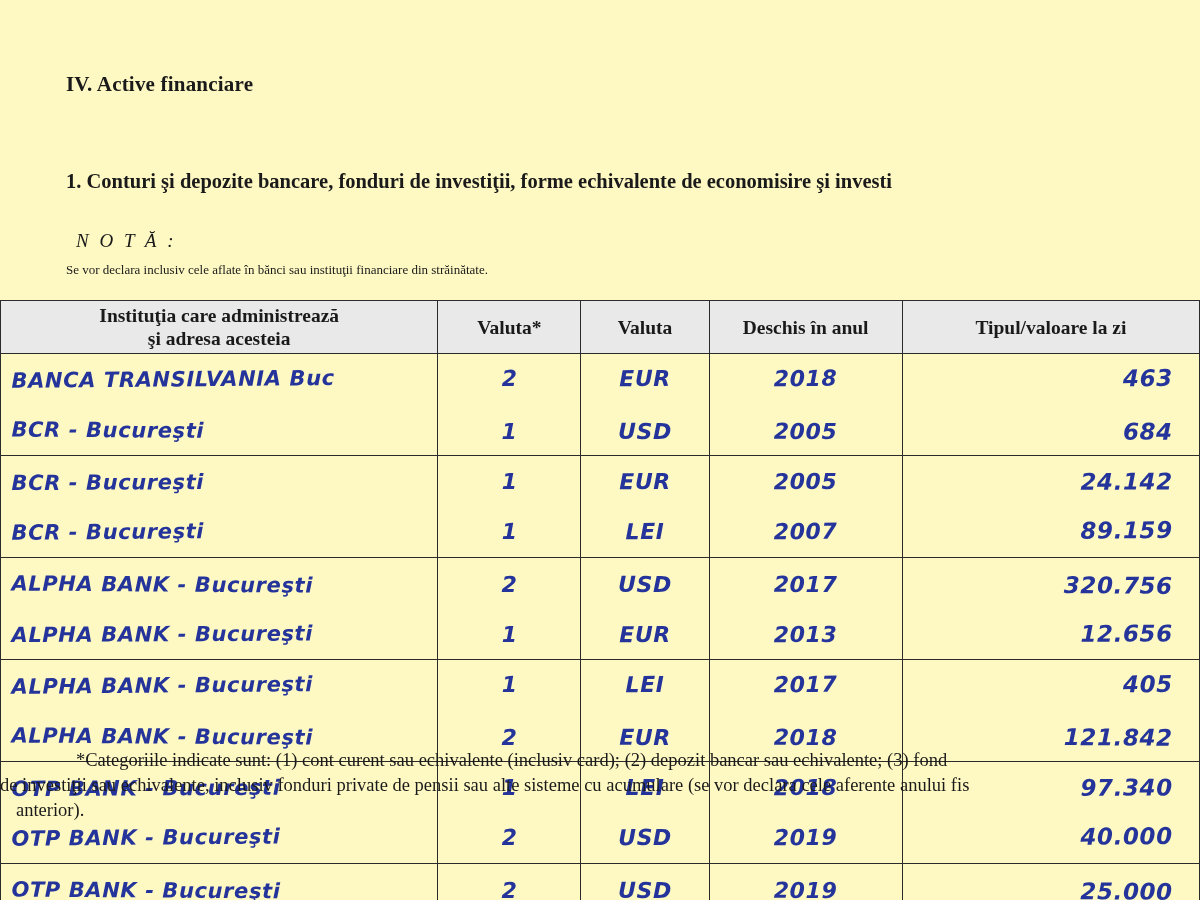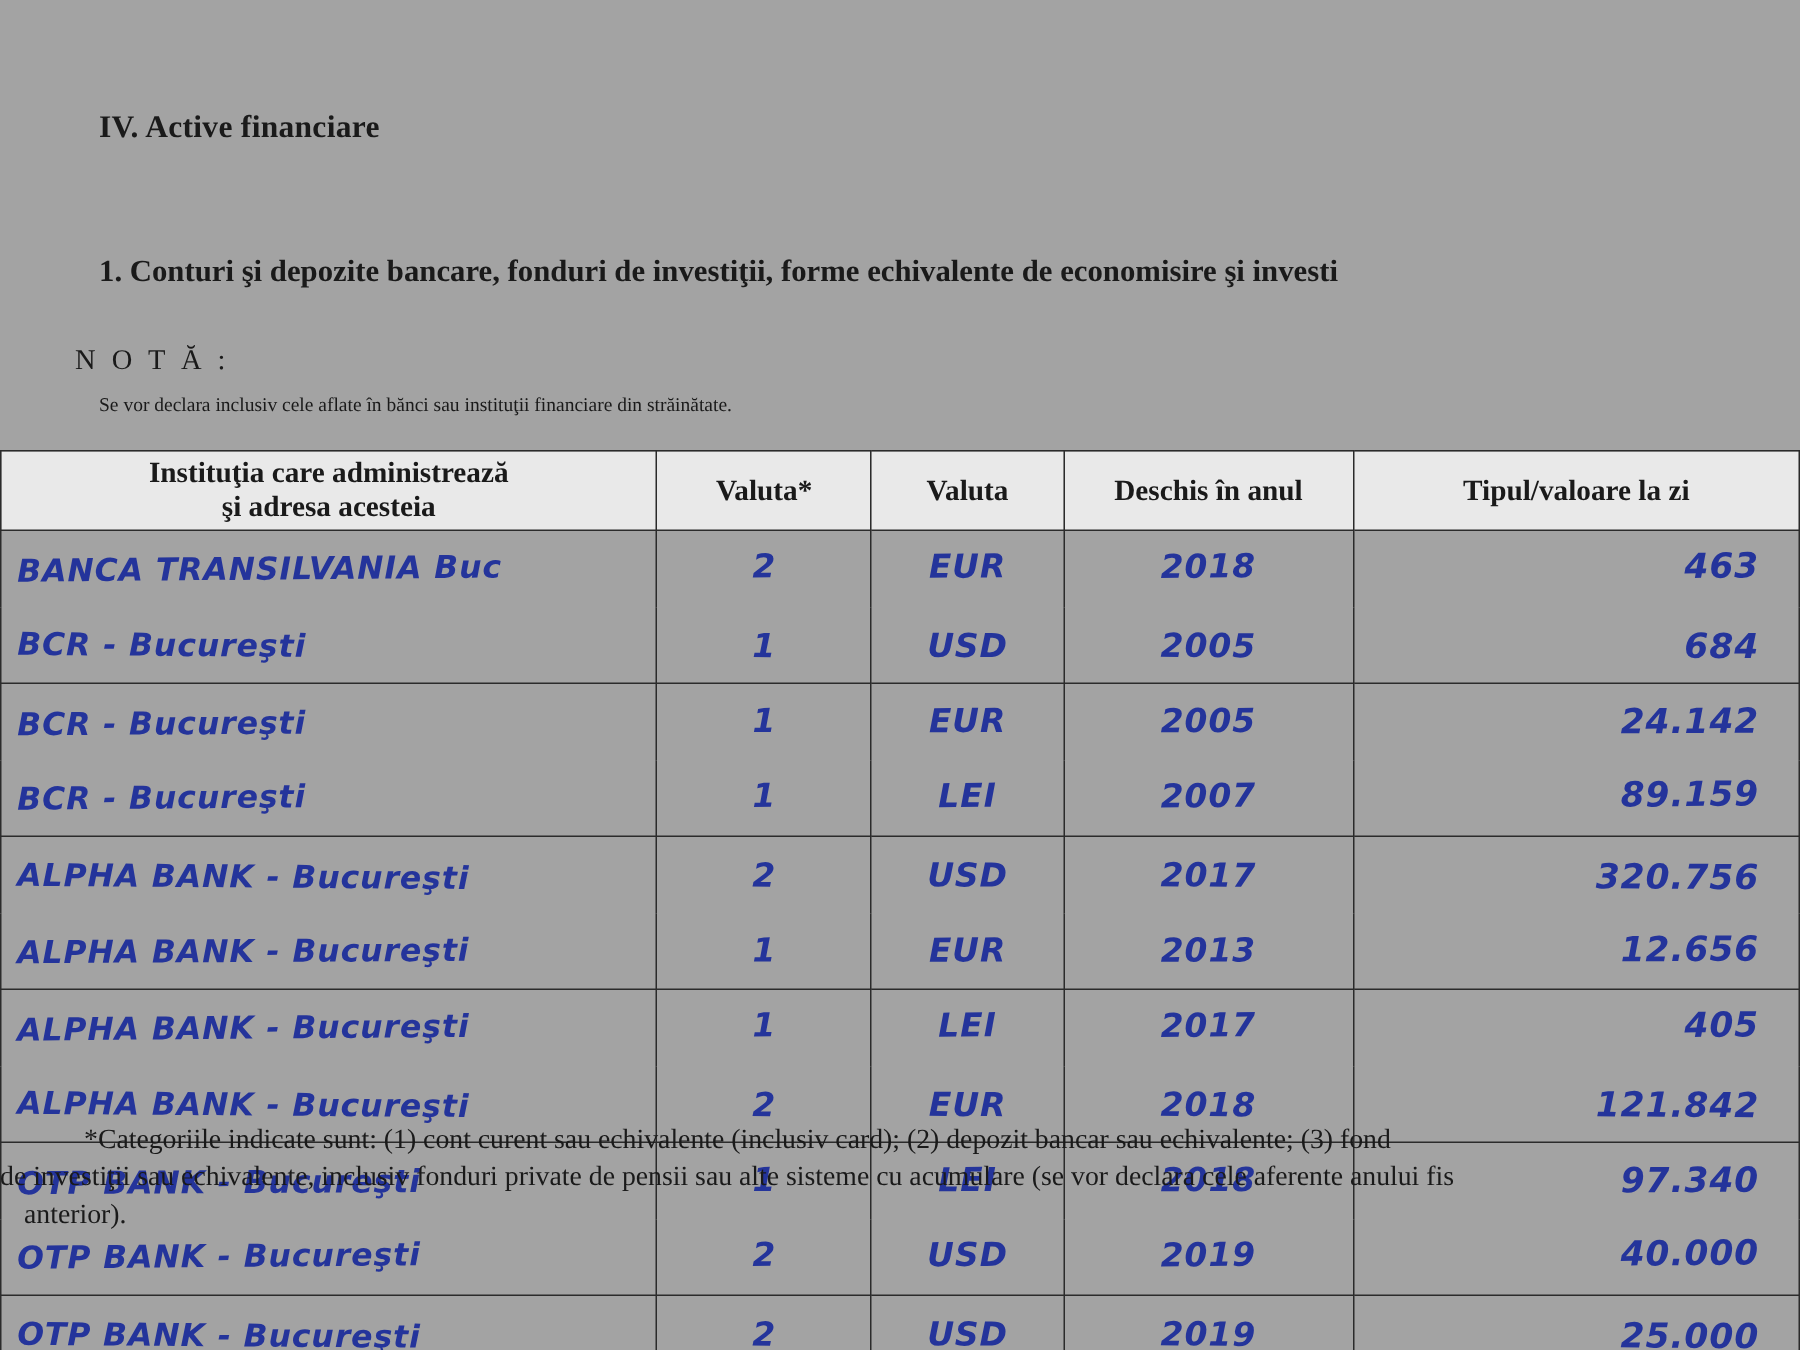--- a/index.html
+++ b/index.html
@@ -11,21 +11,21 @@
     width: 1200px;
     height: 900px;
     overflow: hidden;
     font-family: "Liberation Serif", serif;
     color: #1a1a1a;
     position: relative;
   }
   .page {
     position: absolute;
     inset: 0;
-    background: #a3a3a3;
+    background: #fef9c3;
   }
 
   
   .section-title {
     position: absolute;
     left: 66px;
     top: 72px;
     font-size: 21px;
     font-weight: bold;
     letter-spacing: .2px;
@@ -37,24 +37,25 @@
     width: 1200px;
     font-size: 20.5px;
     font-weight: bold;
     line-height: 30px;
   }
   .lead .l1 { display:block; padding-left: 66px; white-space: nowrap; margin-top: 24px; }
   .lead .l2 { display:block; padding-left: 0px; white-space: nowrap; }
 
   .nota-label {
     position: absolute;
-    left: 50px;
+    left: 76px;
     top: 230px;
     font-size: 19px;
     letter-spacing: 3px;
+    font-style: italic;
   }
   .nota-text {
     position: absolute;
     left: 66px;
     top: 262px;
     font-size: 13px;
   }
 
   
   .tbl-wrap {
@@ -123,21 +124,21 @@
   .noline-top { border-top: none !important; }
 
   .footnote {
     position: absolute;
     left: 0px;
     top: 748px;
     width: 1200px;
     font-size: 18.5px;
     line-height: 25px;
   }
-  .footnote .f1 { display:block; padding-left: 56px; white-space: nowrap; }
+  .footnote .f1 { display:block; padding-left: 76px; white-space: nowrap; }
   .footnote .f2 { display:block; padding-left: 0px; white-space: nowrap; }
   .footnote .f3 { display:block; padding-left: 16px; }
 </style>
 </head>
 <body>
 
 <div class="page">
 
   <div class="section-title">IV. Active financiare</div>
 

